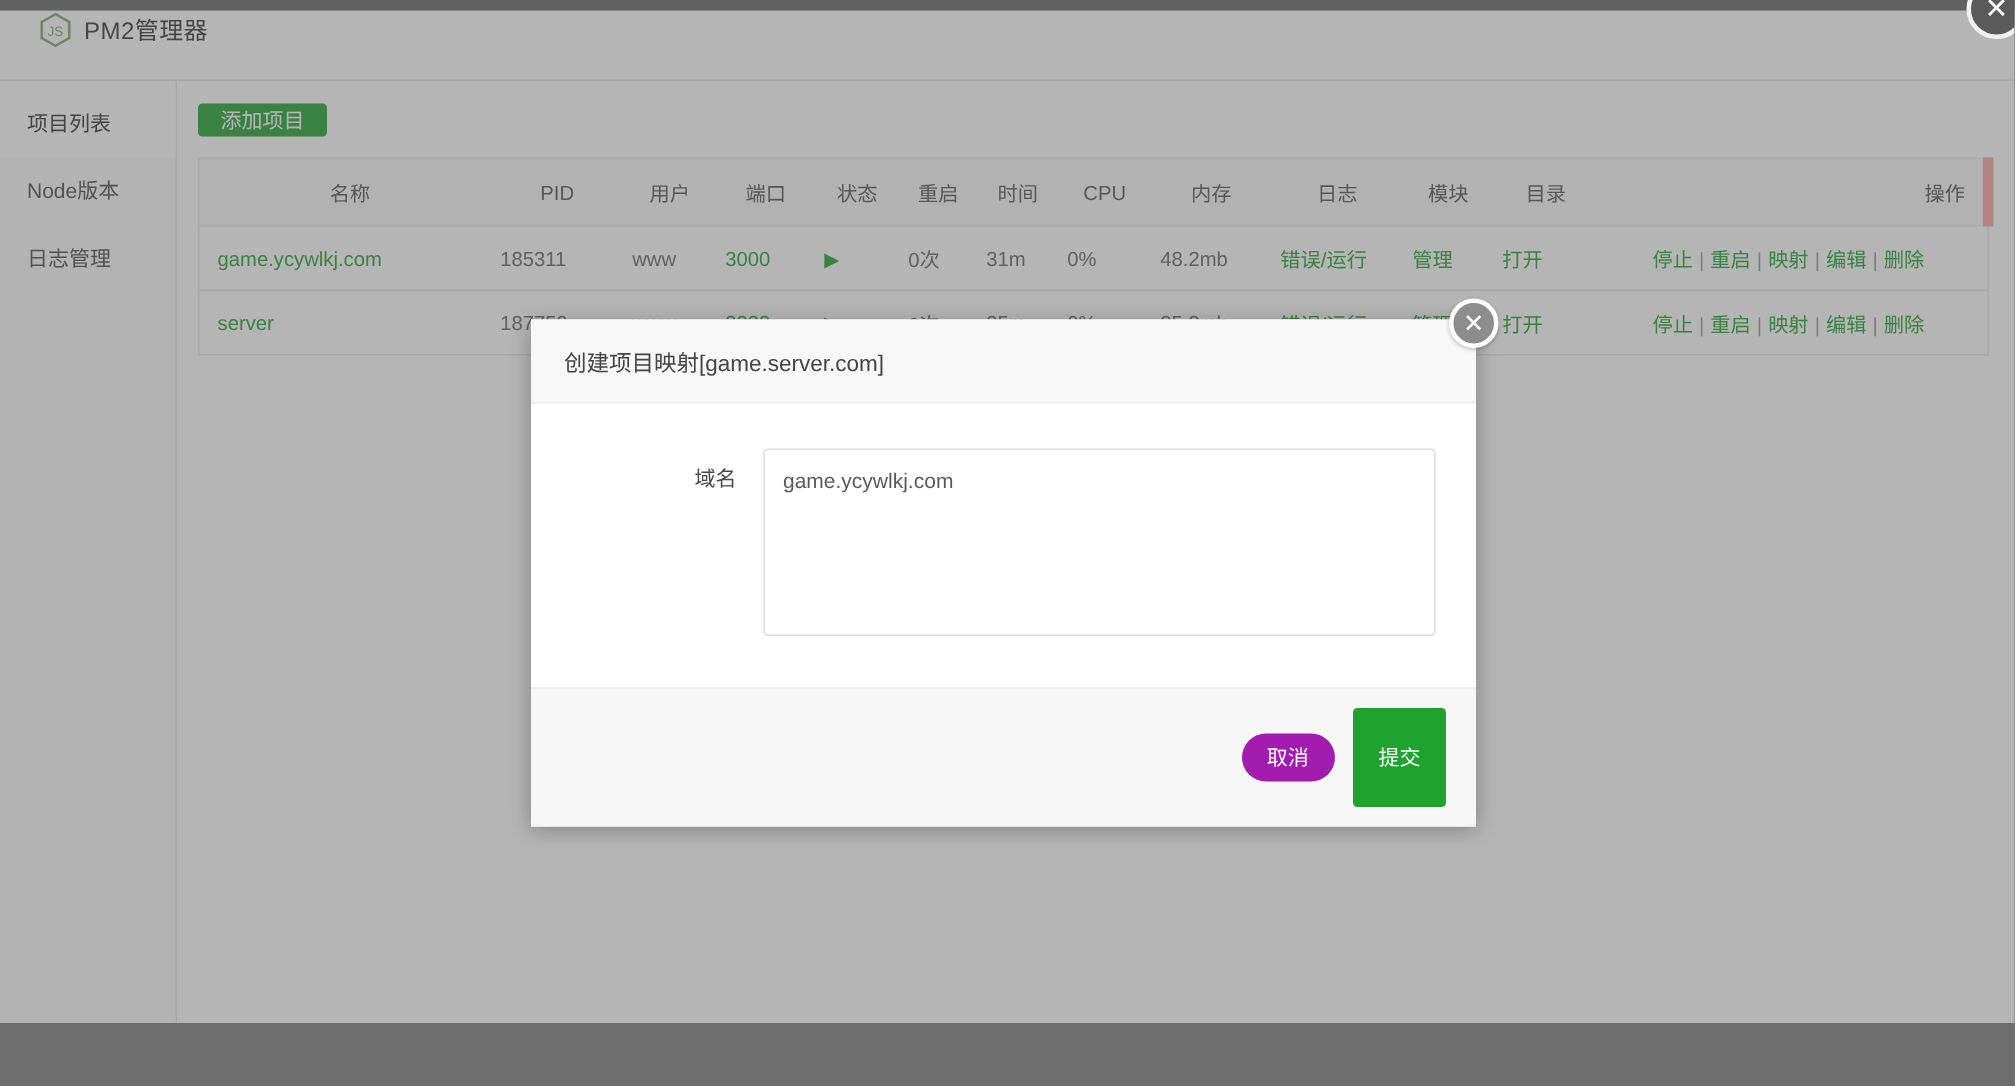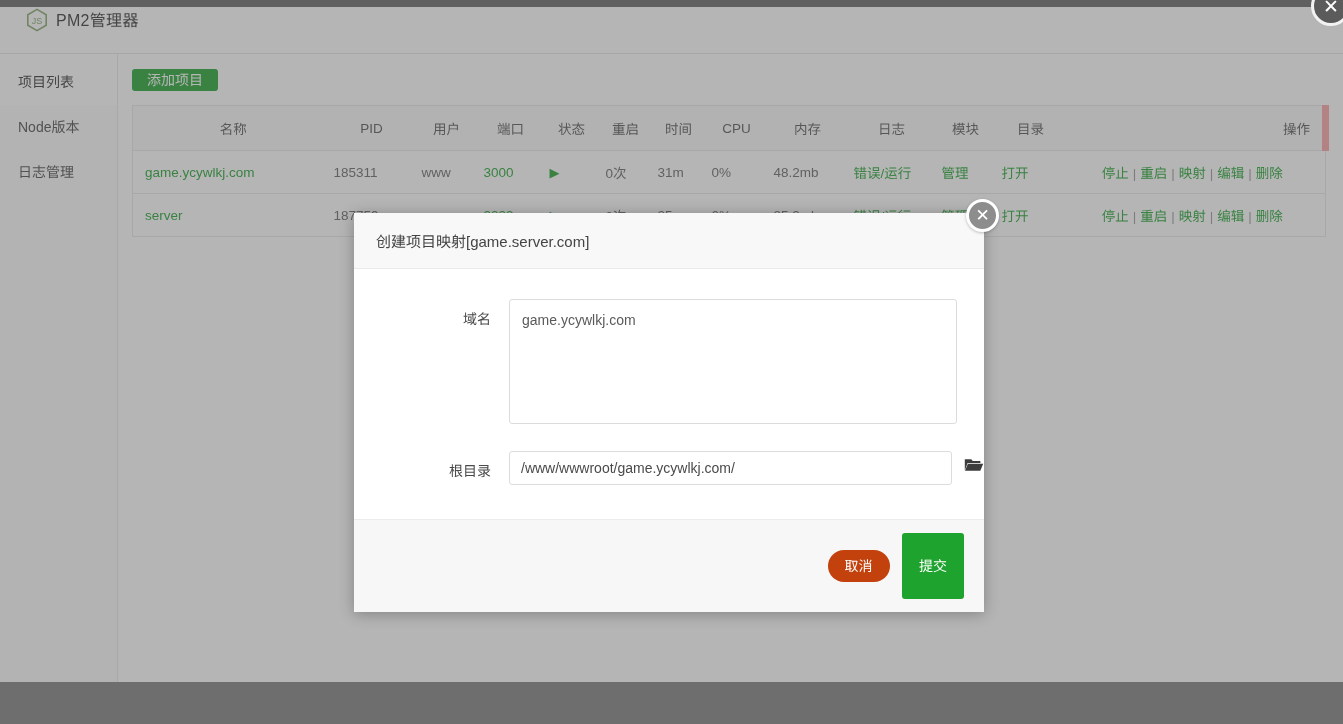--- a/index.html
+++ b/index.html
@@ -277,21 +277,21 @@
     line-height: 1;
     display: inline-flex;
   }
   .modal-foot {
     background: #f7f7f7;
     border-top: 1px solid #ececec;
     padding: 13px 20px;
     text-align: right;
   }
   .btn-cancel {
-    background: #c2410c;
+    background: #a21caf;
     color: #ffffff;
     padding: 9px 17px;
     margin-right: 8px;
     border-radius: 16px;
   }
   .btn-submit {
     background: #1fa32f;
     color: #ffffff;
     padding: 26px 17px;
   }
@@ -466,30 +466,20 @@
 
     <div class="modal-head">创建项目映射[game.server.com]</div>
 
     <div class="modal-body">
 
       <div class="form-row">
         <div class="form-label">域名</div>
         <textarea class="field-area" placeholder="" style="">game.ycywlkj.com</textarea>
       </div>
 
-      <div class="form-row">
-        <div class="form-label">根目录</div>
-        <input class="field-input" type="text" value="/www/wwwroot/game.ycywlkj.com/" style="">
-        <span class="folder-btn">
-          <svg width="20" height="16" viewBox="0 0 20 16" aria-hidden="true">
-            <path d="M0.8,2.2 L7.2,2.2 L8.8,4.1 L16.4,4.1 L16.4,6.0 L3.6,6.0 L0.8,13.6 Z" fill="#3c3c3c"></path>
-            <path d="M3.9,6.8 L19.2,6.8 L16.3,13.8 L1.0,13.8 Z" fill="#3c3c3c"></path>
-          </svg>
-        </span>
-      </div>
 
     </div>
 
     <div class="modal-foot">
       <button class="btn btn-cancel">取消</button>
       <button class="btn btn-submit">提交</button>
     </div>
   </div>
 
   <div class="corner-close">

